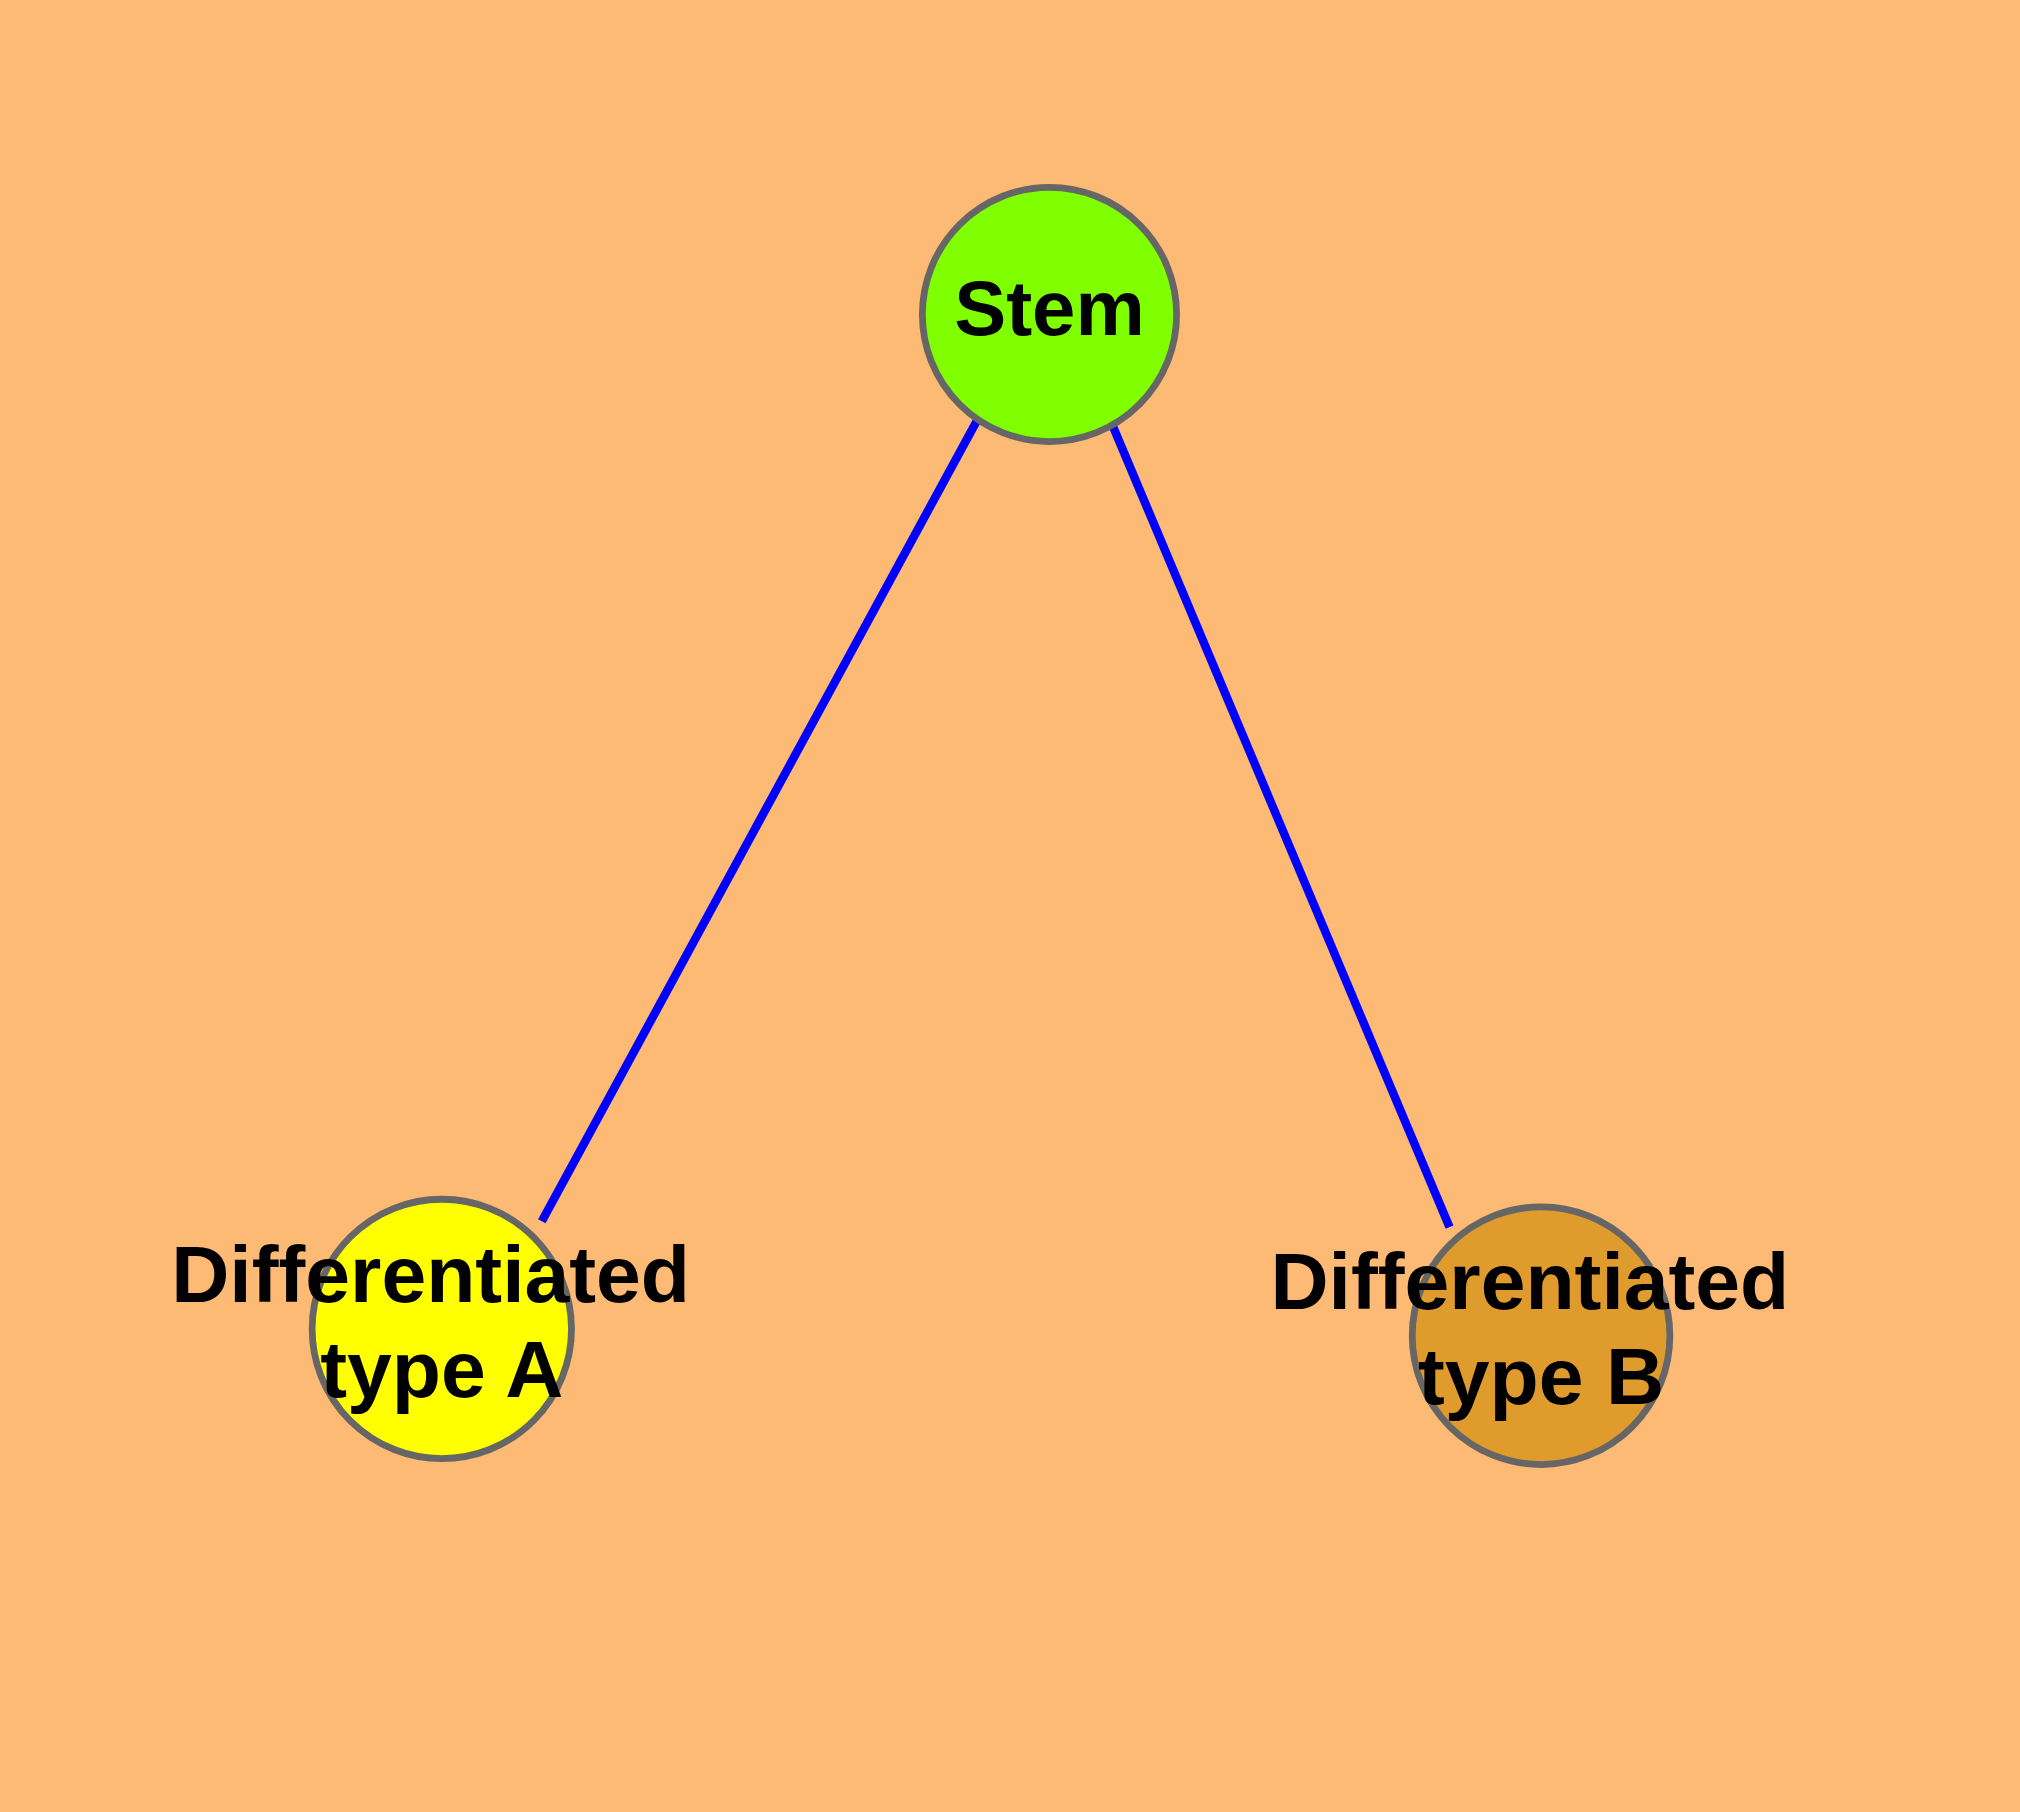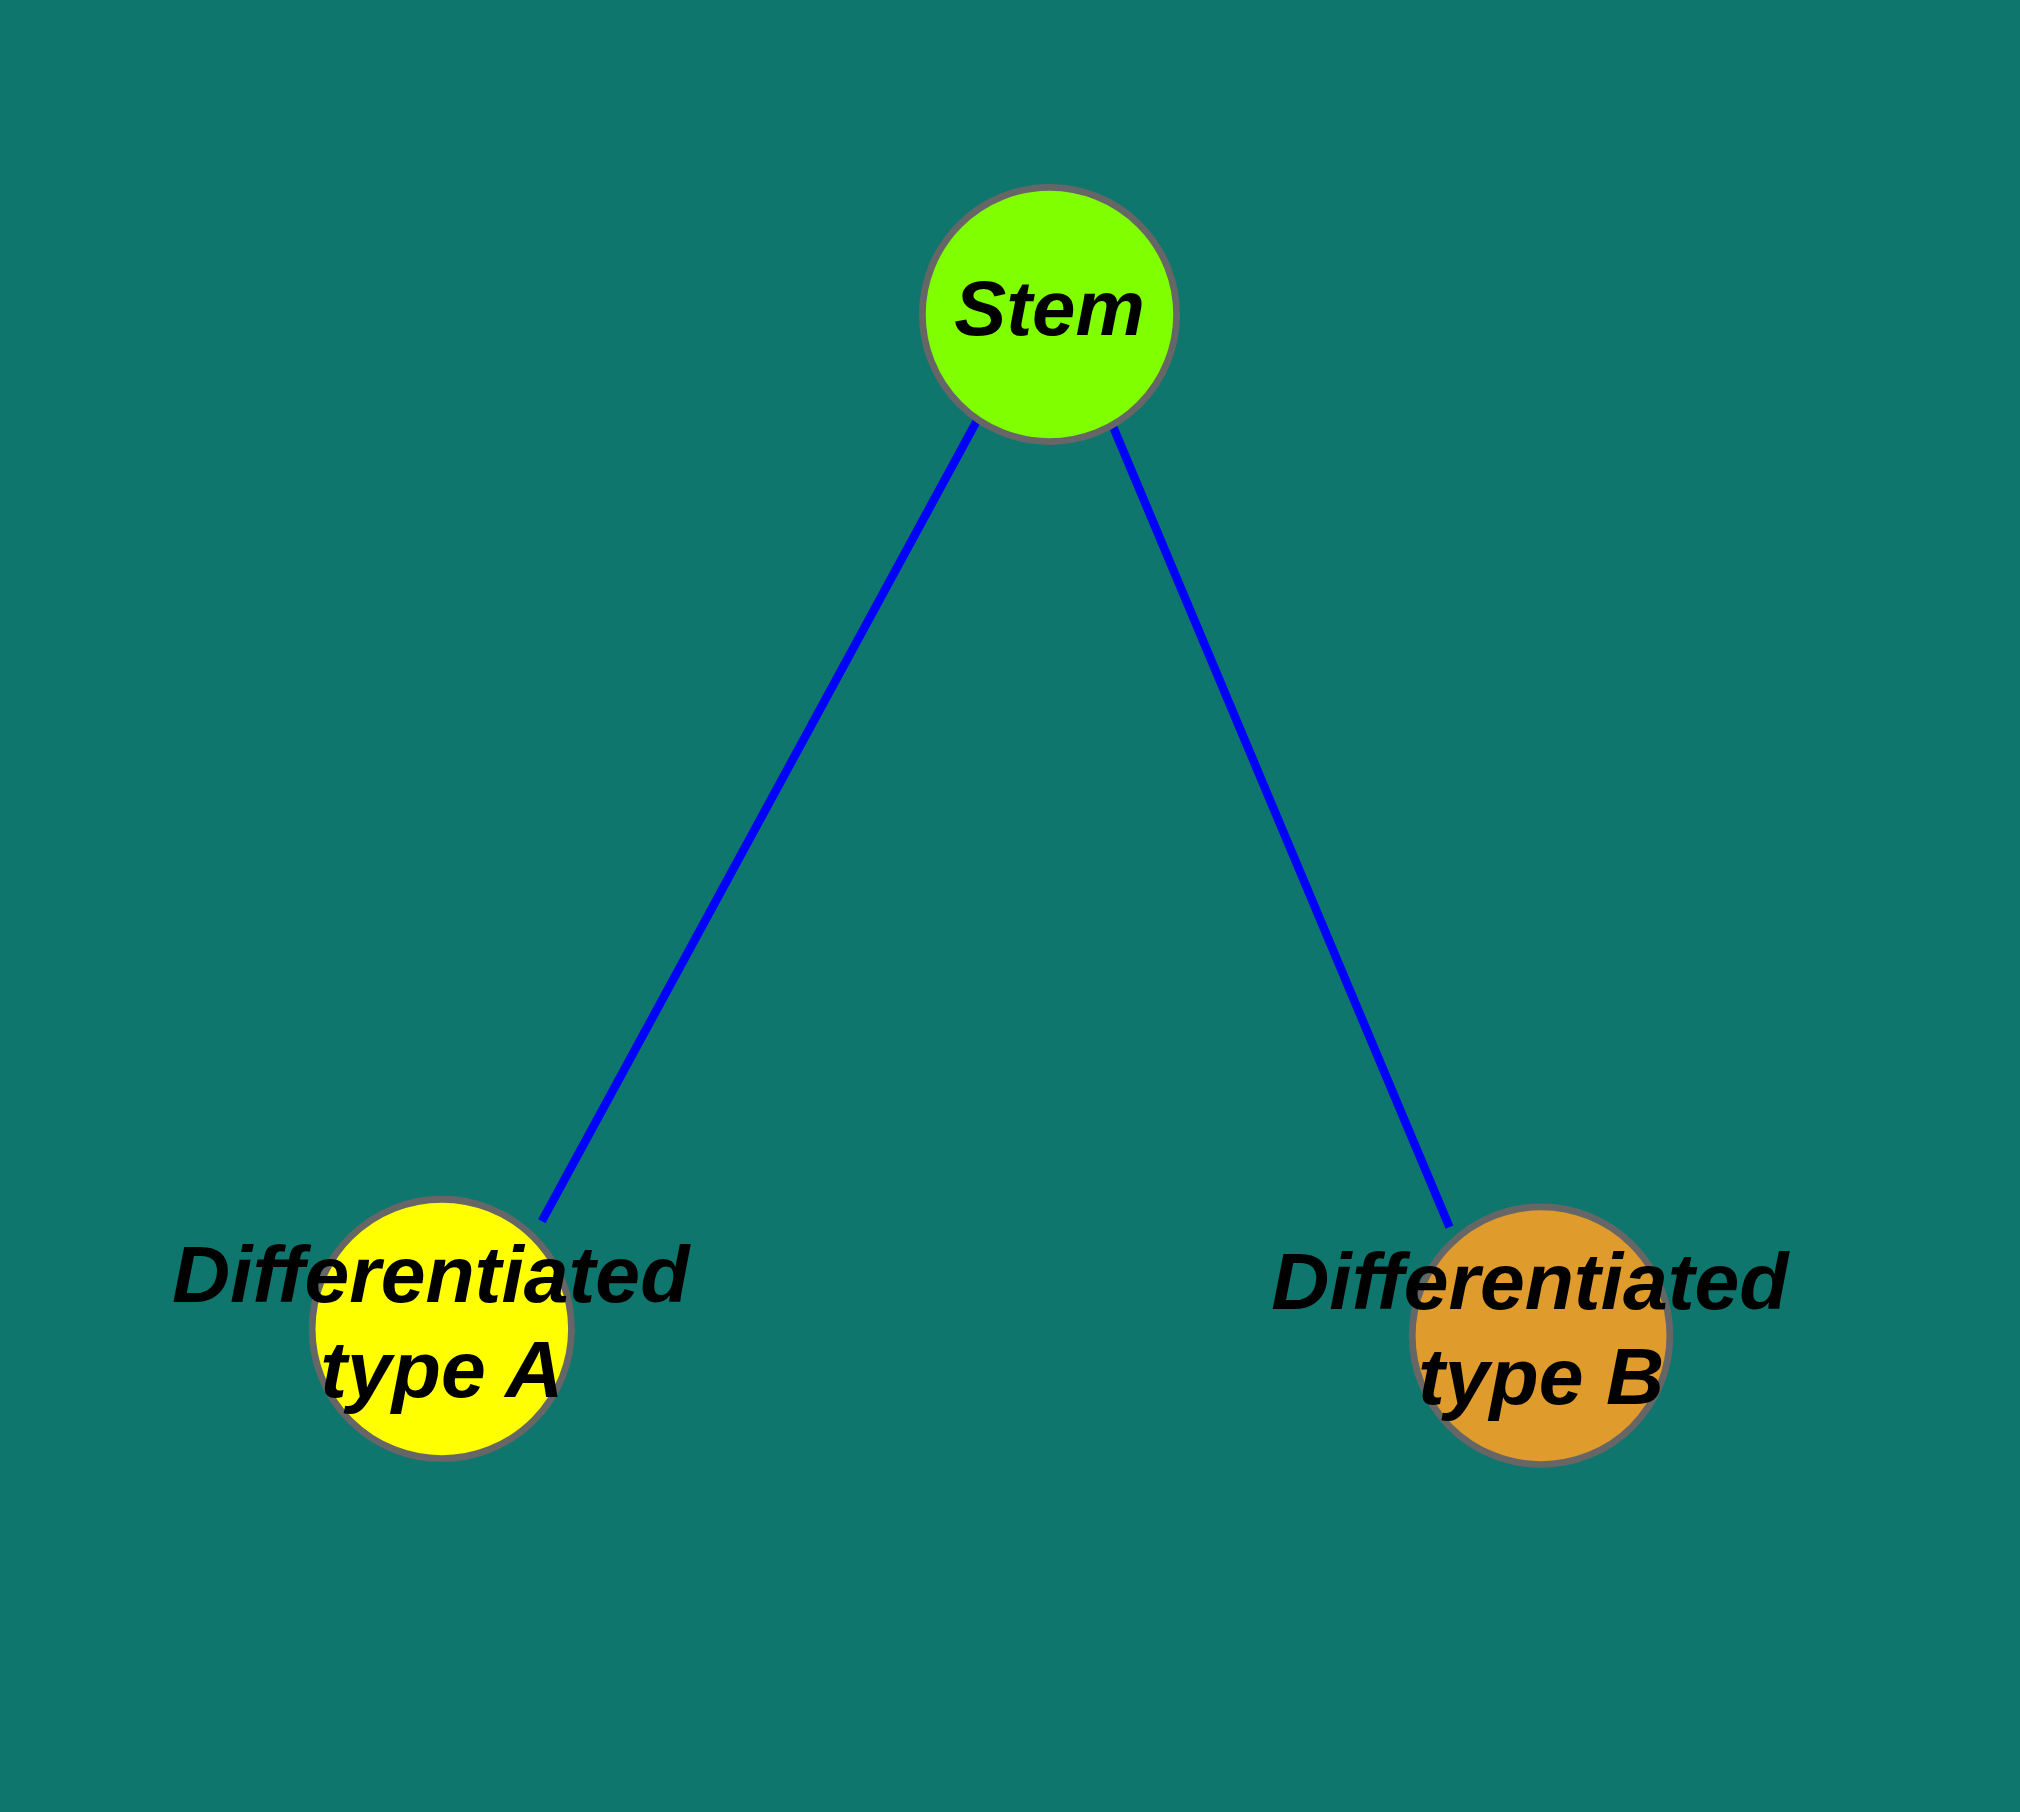--- a/index.html
+++ b/index.html
@@ -38,21 +38,21 @@
     fill: #000000;
     text-anchor: middle;
     dominant-baseline: middle;
   }
   .node-label.size-root { font-size: 92px; }
   .node-label.size-leaf { font-size: 95px; }
 </style>
 </head>
 <body>
 
-<div id="canvas" style="background: #0f766e; font-style: italic;">
+<div id="canvas" style="background: #fdba74;">
   <svg id="graph-svg" viewBox="0 0 2384 2138">
 
     <g>
       <line class="edge-line" x1="1152" y1="497" x2="639" y2="1441" stroke="#0000ff"></line>
       <line class="edge-line" x1="1312" y1="501" x2="1710" y2="1448" stroke="#0000ff"></line>
     </g>
 
     <g>
 
       <g>

